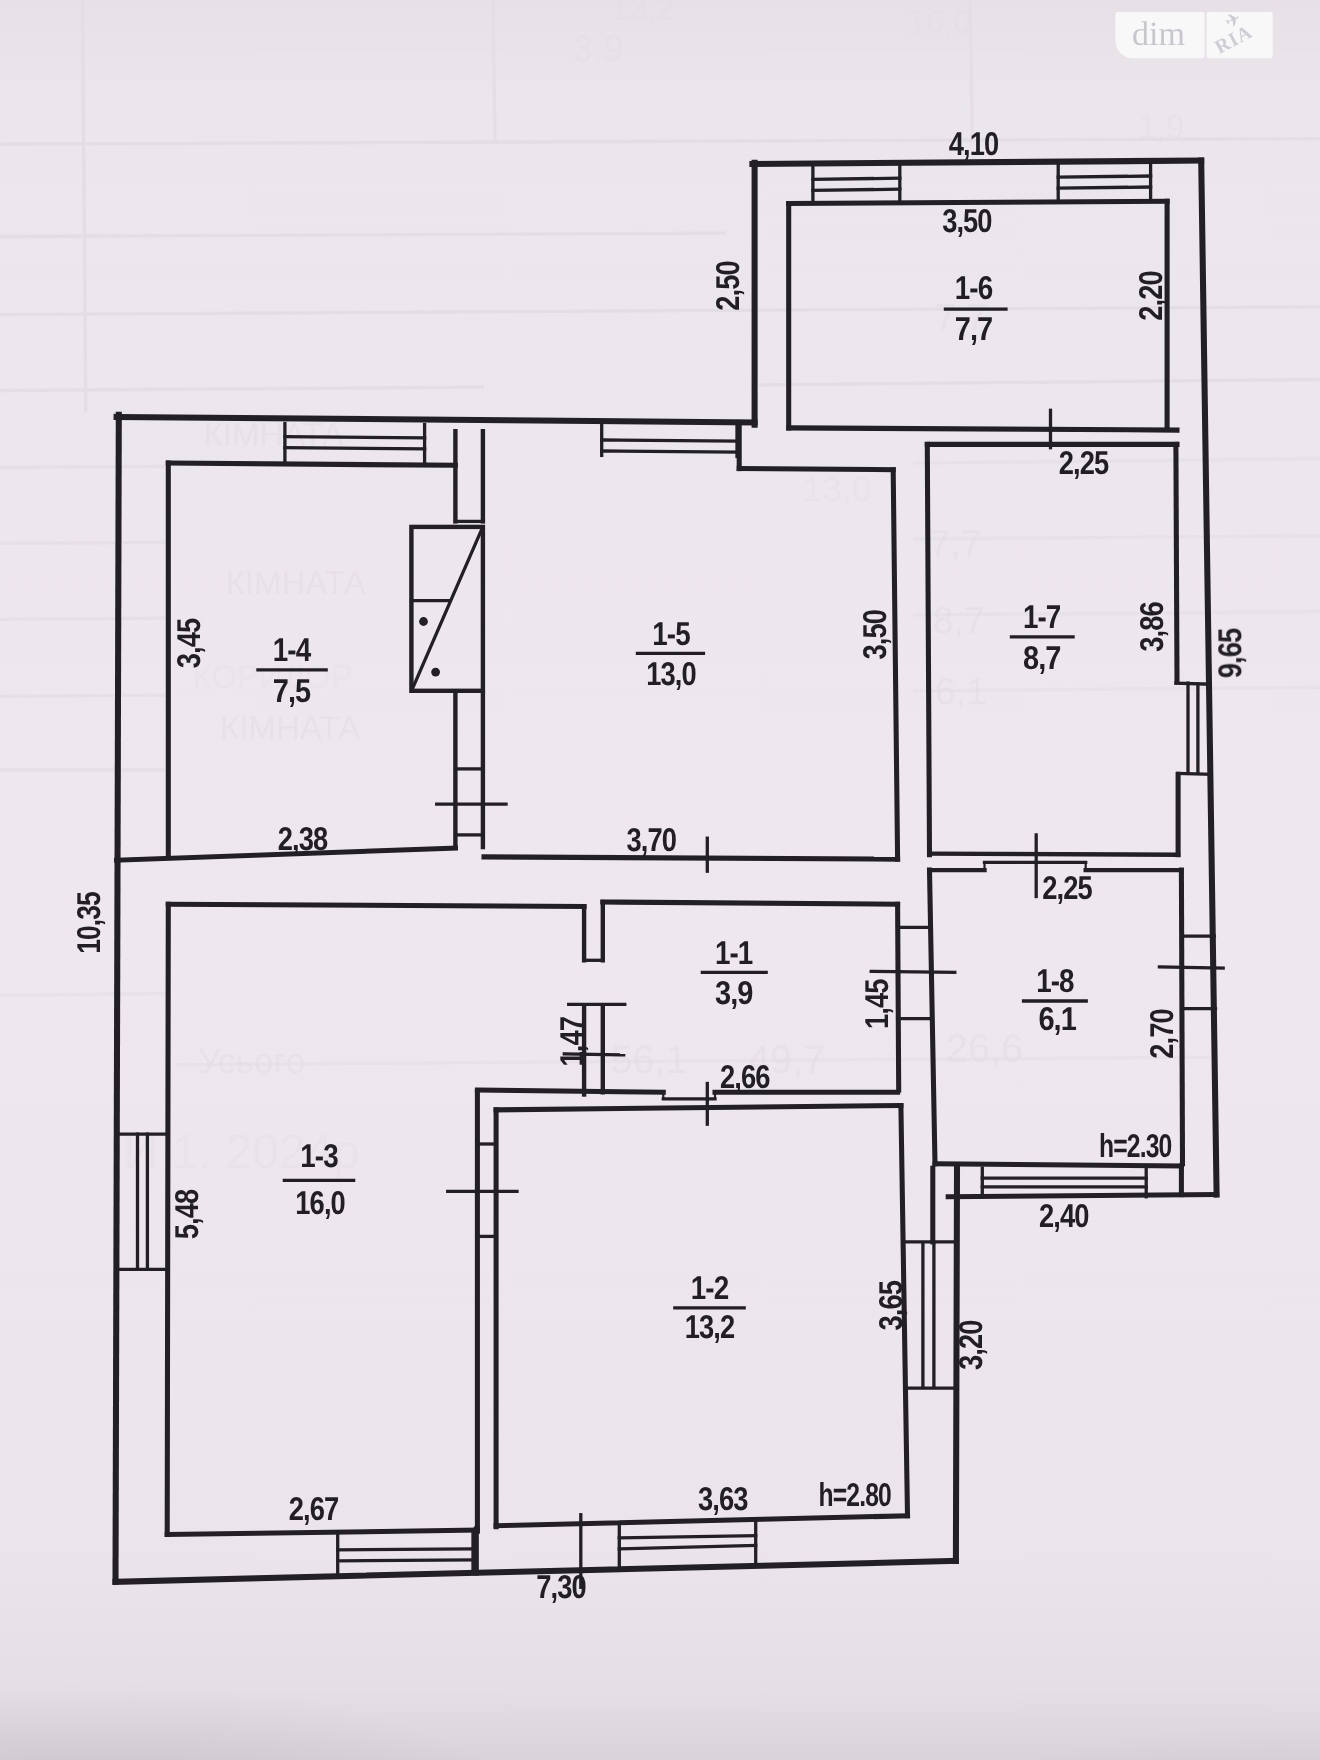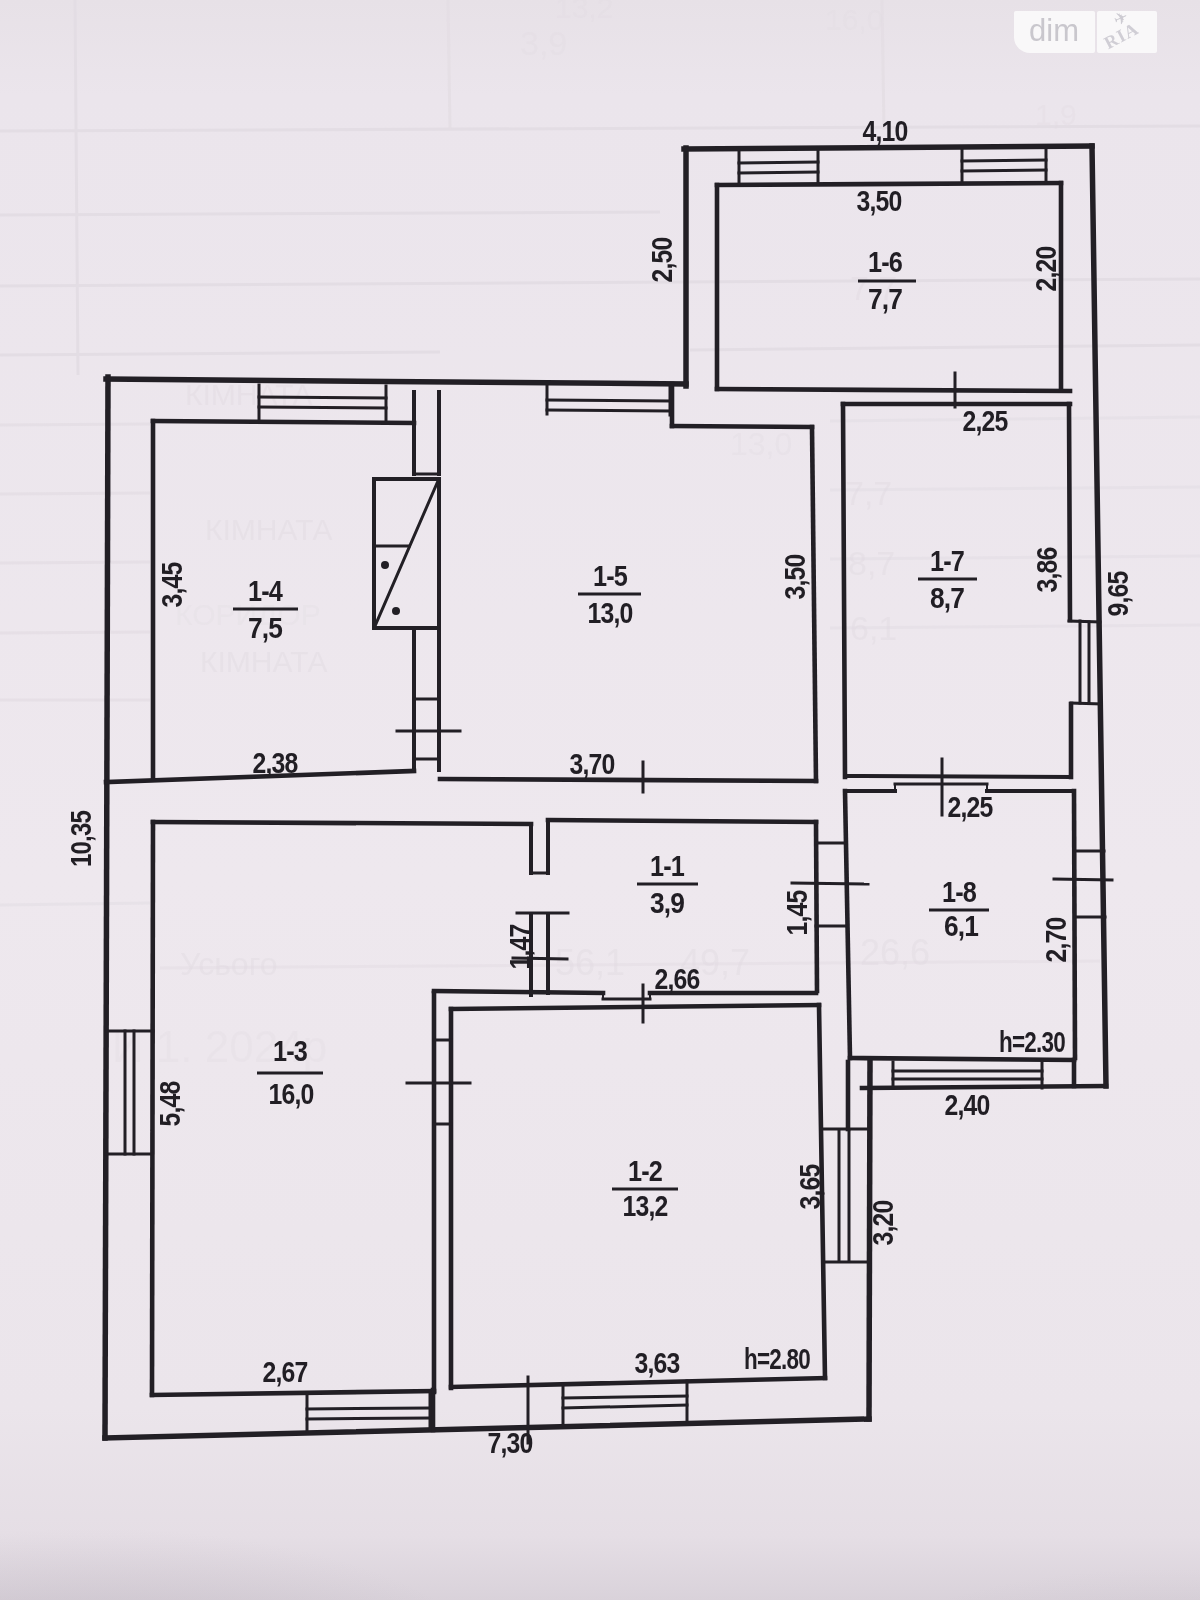--- a/index.html
+++ b/index.html
@@ -358,16 +358,16 @@
     <text class="lbl" x="810" y="1187" text-anchor="middle" transform="rotate(-90 810 1187)" dy="10" textLength="45" lengthAdjust="spacingAndGlyphs">3,65</text>
     <text class="lbl" x="883" y="1223" text-anchor="middle" transform="rotate(-90 883 1223)" dy="10" textLength="45" lengthAdjust="spacingAndGlyphs">3,20</text>
     <text class="lbl" x="777" y="1369" text-anchor="middle" textLength="66" lengthAdjust="spacingAndGlyphs">h=2.80</text>
     <text class="lbl" x="657" y="1373" text-anchor="middle" textLength="45" lengthAdjust="spacingAndGlyphs">3,63</text>
     <text class="lbl" x="510" y="1453" text-anchor="middle" textLength="45" lengthAdjust="spacingAndGlyphs">7,30</text>
   </g>
 </svg>
 
 <div style="position:absolute;left:1014px;top:11px;width:81px;height:42px;background:#f9f8f9;border-radius:2px 2px 2px 16px;"></div>
 <div style="position:absolute;left:1097px;top:11px;width:60px;height:42px;background:#f9f8f9;border-radius:2px;"></div>
-<div style="position:absolute;left:1029px;top:13px;width:70px;height:40px;color:#c9c7cd;font-size:31px;font-weight:normal;font-family:Liberation Sans, sans-serif;">dim</div>
+<div style="position:absolute;left:1029px;top:13px;width:70px;height:40px;color:#c9c7cd;font-size:31px;font-weight:normal;font-family:Liberation Serif, serif;">dim</div>
 <div style="position:absolute;left:1104px;top:22px;width:50px;height:26px;color:#d0ced5;font-size:18px;font-weight:bold;font-family:'Liberation Serif',serif;transform:rotate(-28deg);letter-spacing:1px;">RIA</div>
 <div style="position:absolute;left:1114px;top:8px;color:#cdcbd2;font-size:17px;transform:rotate(-24deg);">✈</div>
 </div>
 
 </body></html>

